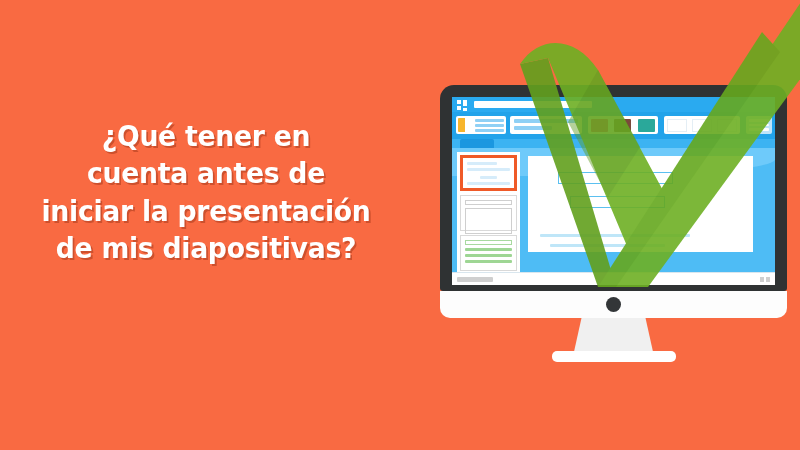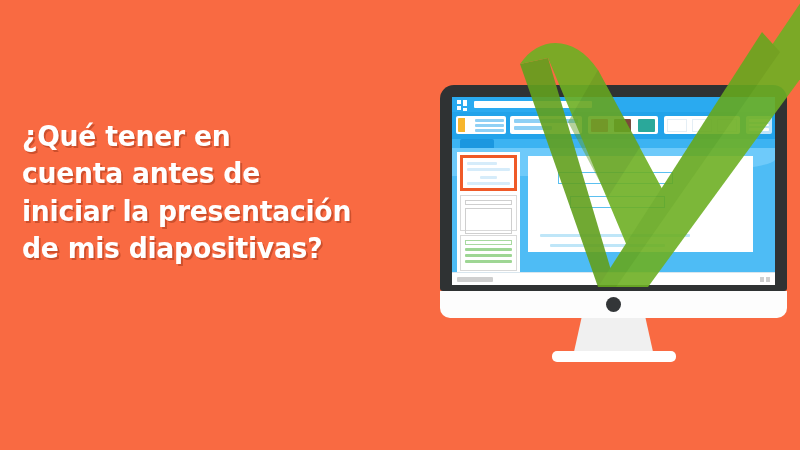--- a/index.html
+++ b/index.html
@@ -11,20 +11,21 @@
     height: 450px;
     overflow: hidden;
     font-family: "Liberation Sans", sans-serif;
   }
   #scene {
     position: relative;
     width: 800px;
     height: 450px;
     background: #f96a42;
     overflow: hidden;
+    text-align: center;
   }
 
   
   #headline {
     position: absolute;
     left: 22px;
     top: 118px;
     width: 400px;
     color: #ffffff;
     font-family: "DejaVu Sans", "Liberation Sans", sans-serif;

